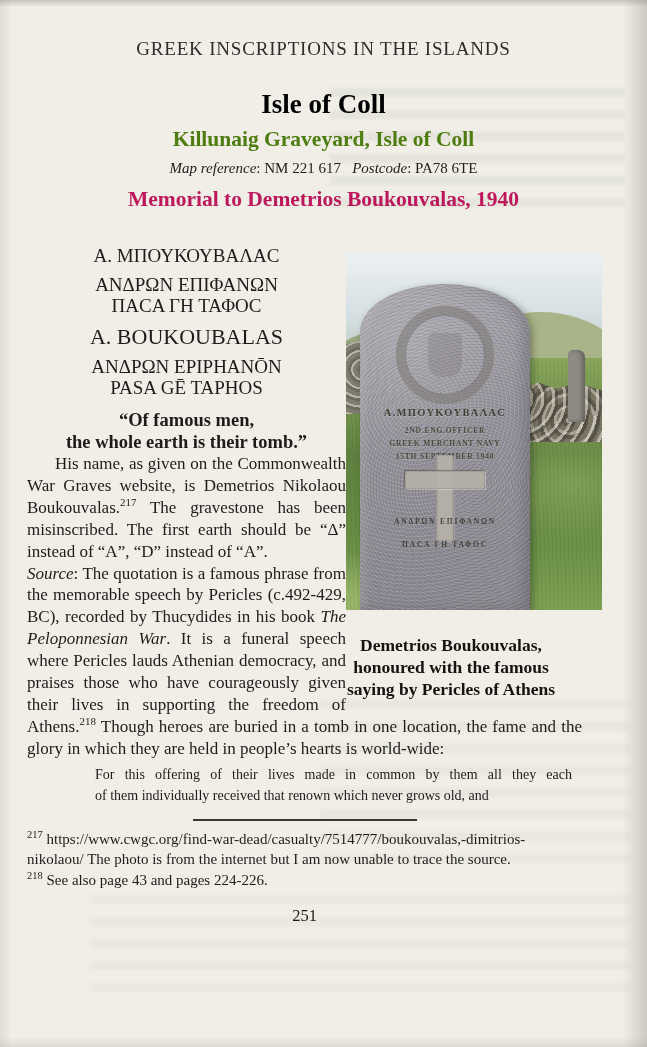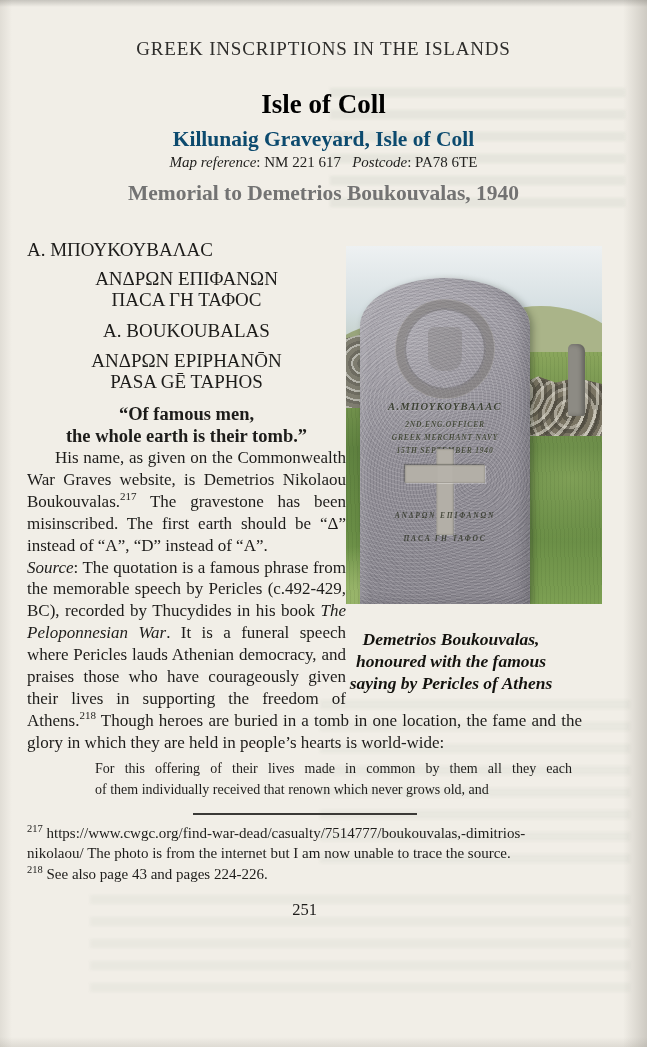--- a/index.html
+++ b/index.html
@@ -28,29 +28,29 @@
   .bleed-a{top:88px;left:330px;width:295px;height:120px;}
   .bleed-b{top:700px;left:320px;width:310px;height:170px;opacity:0.8;}
   .bleed-c{top:895px;left:90px;width:540px;height:100px;opacity:0.7;}
 
   .flow{position:relative;z-index:1;}
 
   .running-head{margin:0;padding-top:38px;text-align:center;
     font-size:19px;letter-spacing:0.8px;color:#2e2d2b;}
 
   .title-island{margin:29px 0 0;text-align:center;font-size:27px;font-weight:bold;color:#000000;}
-  .title-graveyard{margin:7px 0 0;text-align:center;font-size:21.5px;font-weight:bold;color:#0c4a6e;}
-  .map-line{margin:2px 0 0;text-align:center;font-size:15px;color:#232220;}
+  .title-graveyard{margin:7px 0 0;text-align:center;font-size:21.5px;font-weight:bold;color:#4d7c0f;}
+  .map-line{margin:8px 0 0;text-align:center;font-size:15px;color:#232220;}
   .map-line em{font-style:italic;}
-  .title-memorial{margin:10px 0 0;text-align:center;font-size:21.5px;font-weight:bold;color:#737373;}
+  .title-memorial{margin:10px 0 0;text-align:center;font-size:21.5px;font-weight:bold;color:#be185d;}
 
   .content{padding:0 65px 0 27px;}
 
   
-  .photo-fig{float:right;width:236px;margin:7px 0 0 14px;padding-bottom:12px;font-style:italic;}
+  .photo-fig{float:right;width:236px;margin:7px 0 0 14px;padding-bottom:12px;}
   .photo{position:relative;width:256px;height:358px;overflow:hidden;
     background:linear-gradient(to bottom,#eef1f2 0%,#d5dfe2 18%,#c6d2cc 26%,#bfcdc2 30%);}
   .hill-left{position:absolute;left:-24px;top:76px;width:170px;height:64px;background:#99a57c;
     border-radius:50% 60% 40% 50%/80% 90% 20% 30%;}
   .hill-right{position:absolute;right:-34px;top:60px;width:190px;height:78px;background:#aab489;
     border-radius:50% 50% 0 0/95% 95% 0 0;}
   .grass{position:absolute;left:0;top:106px;width:100%;height:252px;
     background:
       radial-gradient(130px 70px at 12% 96%, rgba(196,214,142,0.55), transparent 70%),
       radial-gradient(150px 90px at 88% 50%, rgba(163,192,112,0.45), transparent 72%),
@@ -93,24 +93,24 @@
     background:#b3afa7;box-shadow:inset 0 0 2px rgba(70,70,62,0.55), 1px 1px 0 rgba(255,255,255,0.30), -1px -1px 1px rgba(60,60,52,0.40);}
   .cross-h{position:absolute;left:50%;top:187px;transform:translateX(-50%);width:80px;height:18px;
     background:#b3afa7;box-shadow:inset 0 0 2px rgba(70,70,62,0.55), 1px 1px 0 rgba(255,255,255,0.30), -1px -1px 1px rgba(60,60,52,0.40);}
   .cross-core{position:absolute;left:50%;top:188px;transform:translateX(-50%);width:15px;height:16px;background:#b6b2aa;}
   .stone-footer{position:absolute;top:226px;left:0;width:100%;text-align:center;
     color:rgba(42,47,32,0.78);font-size:7.5px;line-height:23px;letter-spacing:1.8px;font-weight:bold;}
   .photo-caption{margin-top:24px;padding-right:26px;text-align:center;
     font-weight:bold;font-size:17.5px;line-height:22px;color:#14130f;}
 
   
-  .greek-name{margin-top:33px;font-size:19px;line-height:21px;}
+  .greek-name{margin-top:33px;text-align:center;font-size:19px;line-height:21px;}
   .stanza{text-align:center;font-size:19px;line-height:21px;}
   .stanza-1{margin-top:8px;}
-  .latin-name{margin-top:10px;text-align:center;font-size:19px;line-height:21px;}
+  .latin-name{margin-top:10px;text-align:center;font-size:22px;line-height:21px;}
   .stanza-2{margin-top:9px;}
   .stanza-3{margin-top:12px;font-weight:bold;font-size:18.5px;line-height:21.5px;}
 
   .para{margin:0;font-size:17px;line-height:21.9px;text-align:justify;color:#1d1c1a;}
   .para.indent{text-indent:28px;}
   .para-1{margin-top:4px;}
   sup{font-size:11px;line-height:0;vertical-align:super;}
   .para em, .fn em{font-style:italic;}
 
   .quote{margin:4px 10px 0 68px;font-size:14px;line-height:21.5px;}

